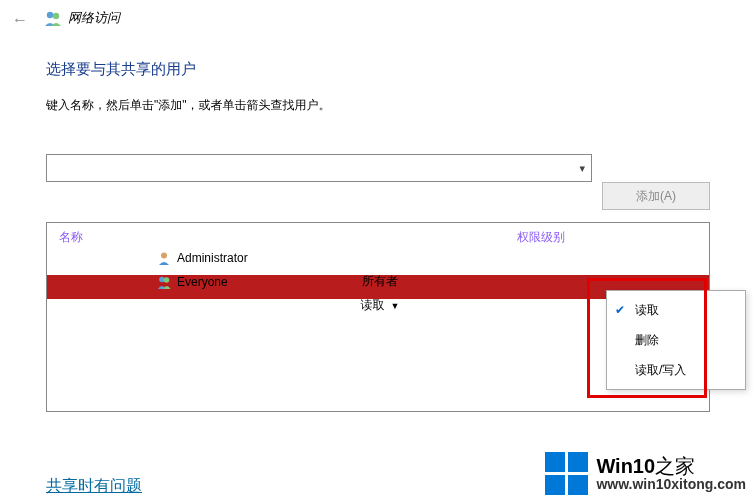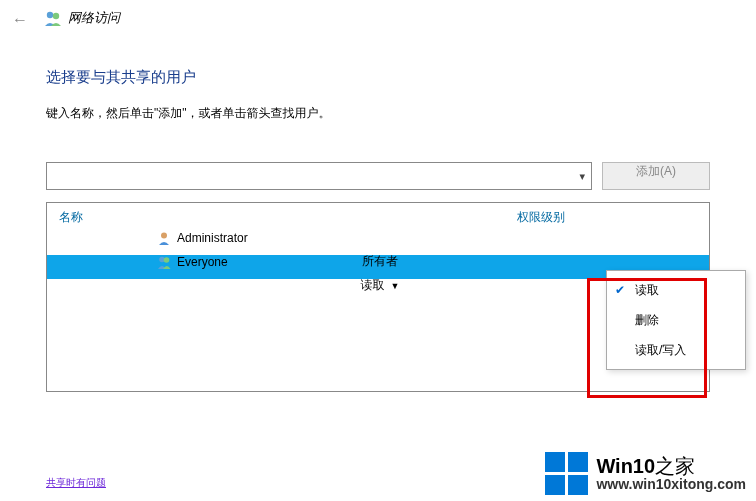--- a/index.html
+++ b/index.html
@@ -33,21 +33,21 @@
     margin-right: 6px;
   }
   .title-text {
     font-size: 13px;
     color: #000;
     font-style: italic;
   }
   
   .content {
     position: absolute;
-    left: 46px; top: 68px;
+    left: 46px; top: 60px;
     right: 46px;
   }
   .heading {
     color: #1a3e8c;
     font-size: 15px;
     margin-bottom: 18px;
   }
   .instruction {
     font-size: 12px;
     color: #000;
@@ -73,50 +73,51 @@
     color: #444;
     font-size: 11px;
   }
   .add-btn {
     width: 108px;
     height: 28px;
     border: 1px solid #bbb;
     background: #eee;
     color: #888;
     display: flex;
-    align-items: flex-start;
+    align-items: center;
     justify-content: center;
     font-size: 12px;
+    margin-top: 28px;
   }
   
   .table {
     border: 1px solid #888;
     height: 190px;
     background: #fff;
     position: relative;
   }
   .thead {
     display: flex;
     height: 28px;
     align-items: center;
     font-size: 12px;
-    color: #0369a1;
+    color: #8b5cf6;
     justify-content: space-between;
   }
   .th-name { width: 466px; padding-left: 12px; }
   .th-perm { flex: 1; padding-left: 4px; }
   .trow {
     display: flex;
     height: 24px;
     align-items: center;
     font-size: 12px;
     flex-direction: column;
   }
   .trow.selected {
-    background: #0ea5e9;
+    background: #b91c1c;
   }
   .td-name {
     width: 466px;
     padding-left: 12px;
     display: flex;
     align-items: center;
     gap: 6px;
   }
   .td-perm {
     flex: 1;
@@ -163,22 +164,22 @@
     width: 120px;
     height: 120px;
     border: 3px solid #e00000;
     pointer-events: none;
   }
   
   .help-link {
     position: absolute;
     left: 46px;
     top: 476px;
-    color: #6d28d9;
-    font-size: 10px;
+    color: #0369a1;
+    font-size: 16px;
     text-decoration: underline;
     font-family: Liberation Serif, serif;
   }
   
   .watermark {
     position: absolute;
     right: 10px;
     bottom: 6px;
     display: flex;
     align-items: center;

